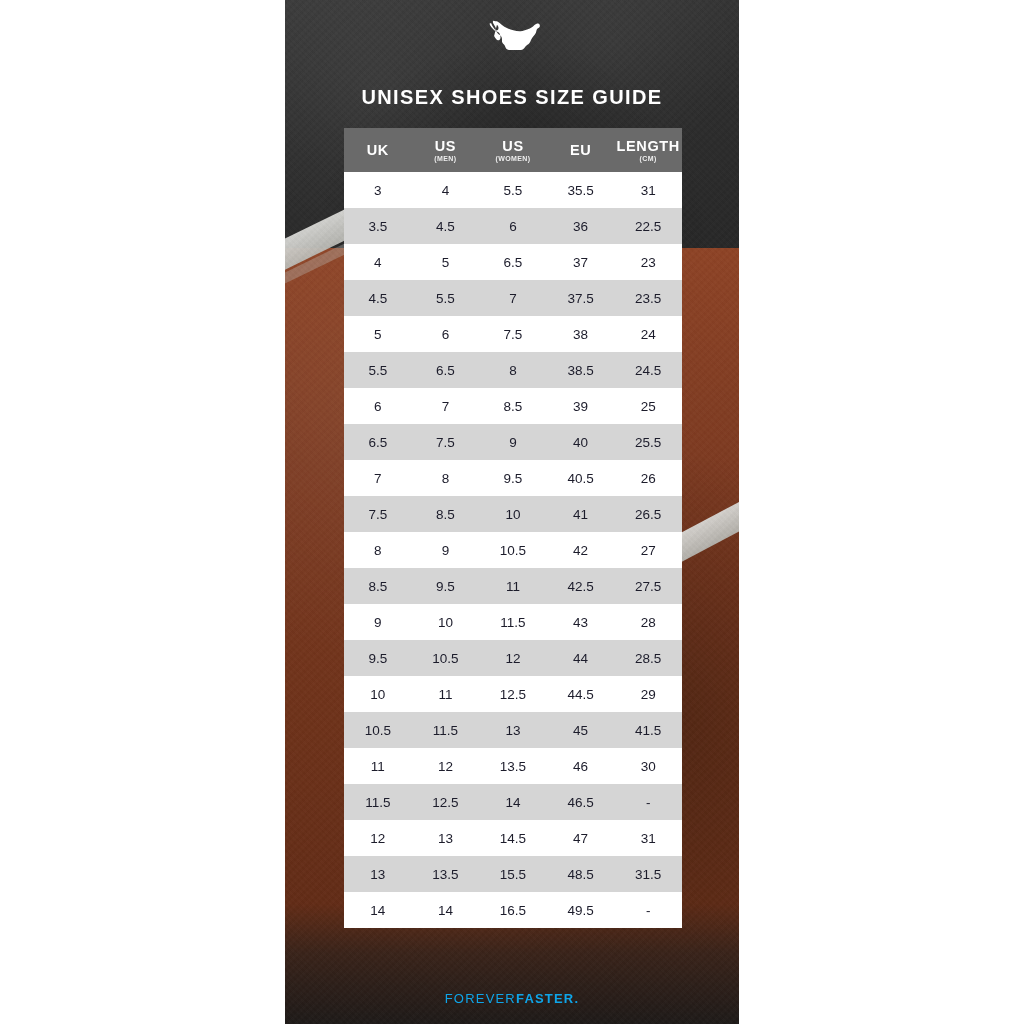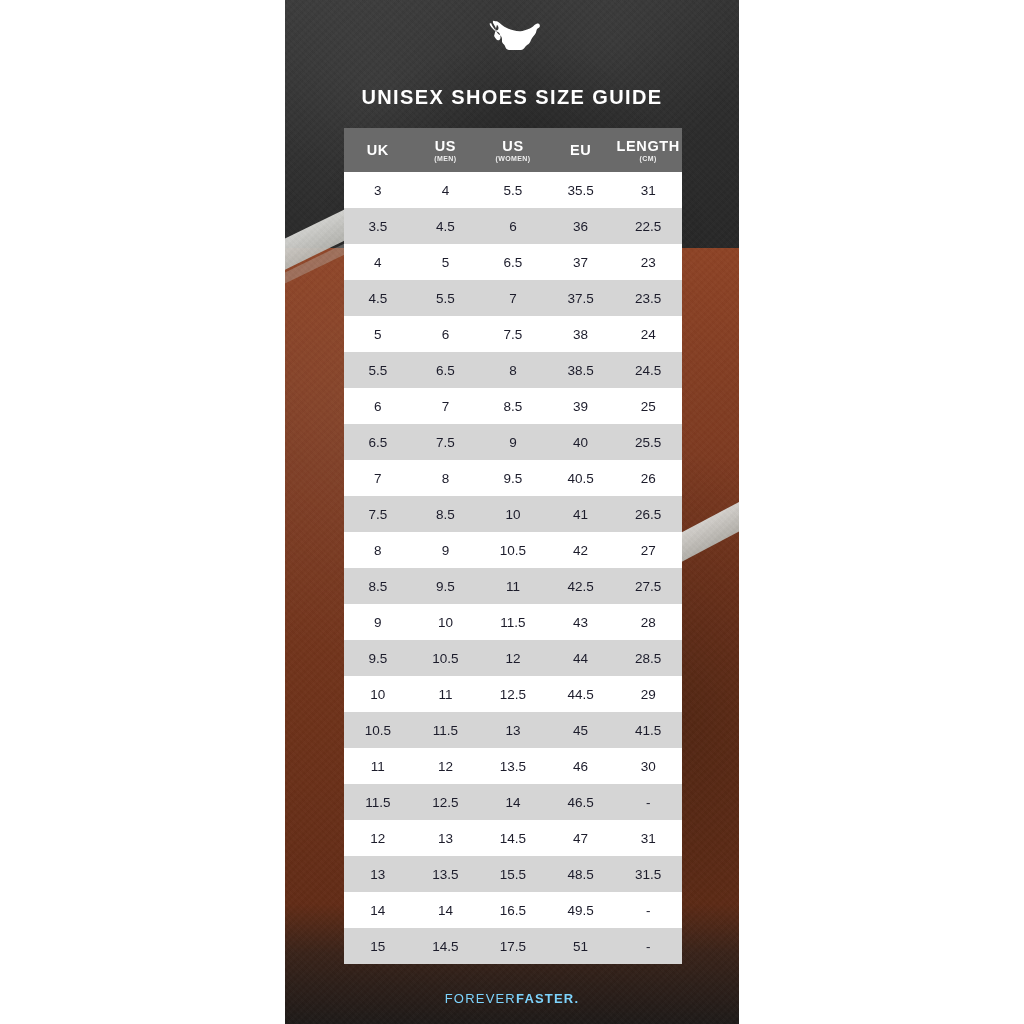--- a/index.html
+++ b/index.html
@@ -168,21 +168,21 @@
   }
   tbody tr.odd td { background: #ffffff; }
   tbody tr.even td { background: #d5d5d5; }
 
   
   .footer {
     position: absolute;
     left: 0; right: 0;
     bottom: 18px;
     text-align: center;
-    color: #7dd3fc;
+    color: #0ea5e9;
     font-size: 13px;
     letter-spacing: 1.2px;
     font-family: "Liberation Sans", sans-serif;
   }
   .footer .light { font-weight: normal; }
   .footer .bold { font-weight: bold; }
 </style>
 </head>
 <body>
 
@@ -372,27 +372,20 @@
               <td>48.5</td>
               <td>31.5</td>
             </tr>
             <tr class="odd">
               <td>14</td>
               <td>14</td>
               <td>16.5</td>
               <td>49.5</td>
               <td>-</td>
             </tr>
-            <tr class="even">
-              <td>15</td>
-              <td>14.5</td>
-              <td>17.5</td>
-              <td>51</td>
-              <td>-</td>
-            </tr>
           </tbody>
       </table>
     </div>
 
     <div class="footer">
       <span class="light">FOREVER</span><span class="bold">FASTER</span><span class="bold">.</span>
     </div>
 
   </div>
 </div>

